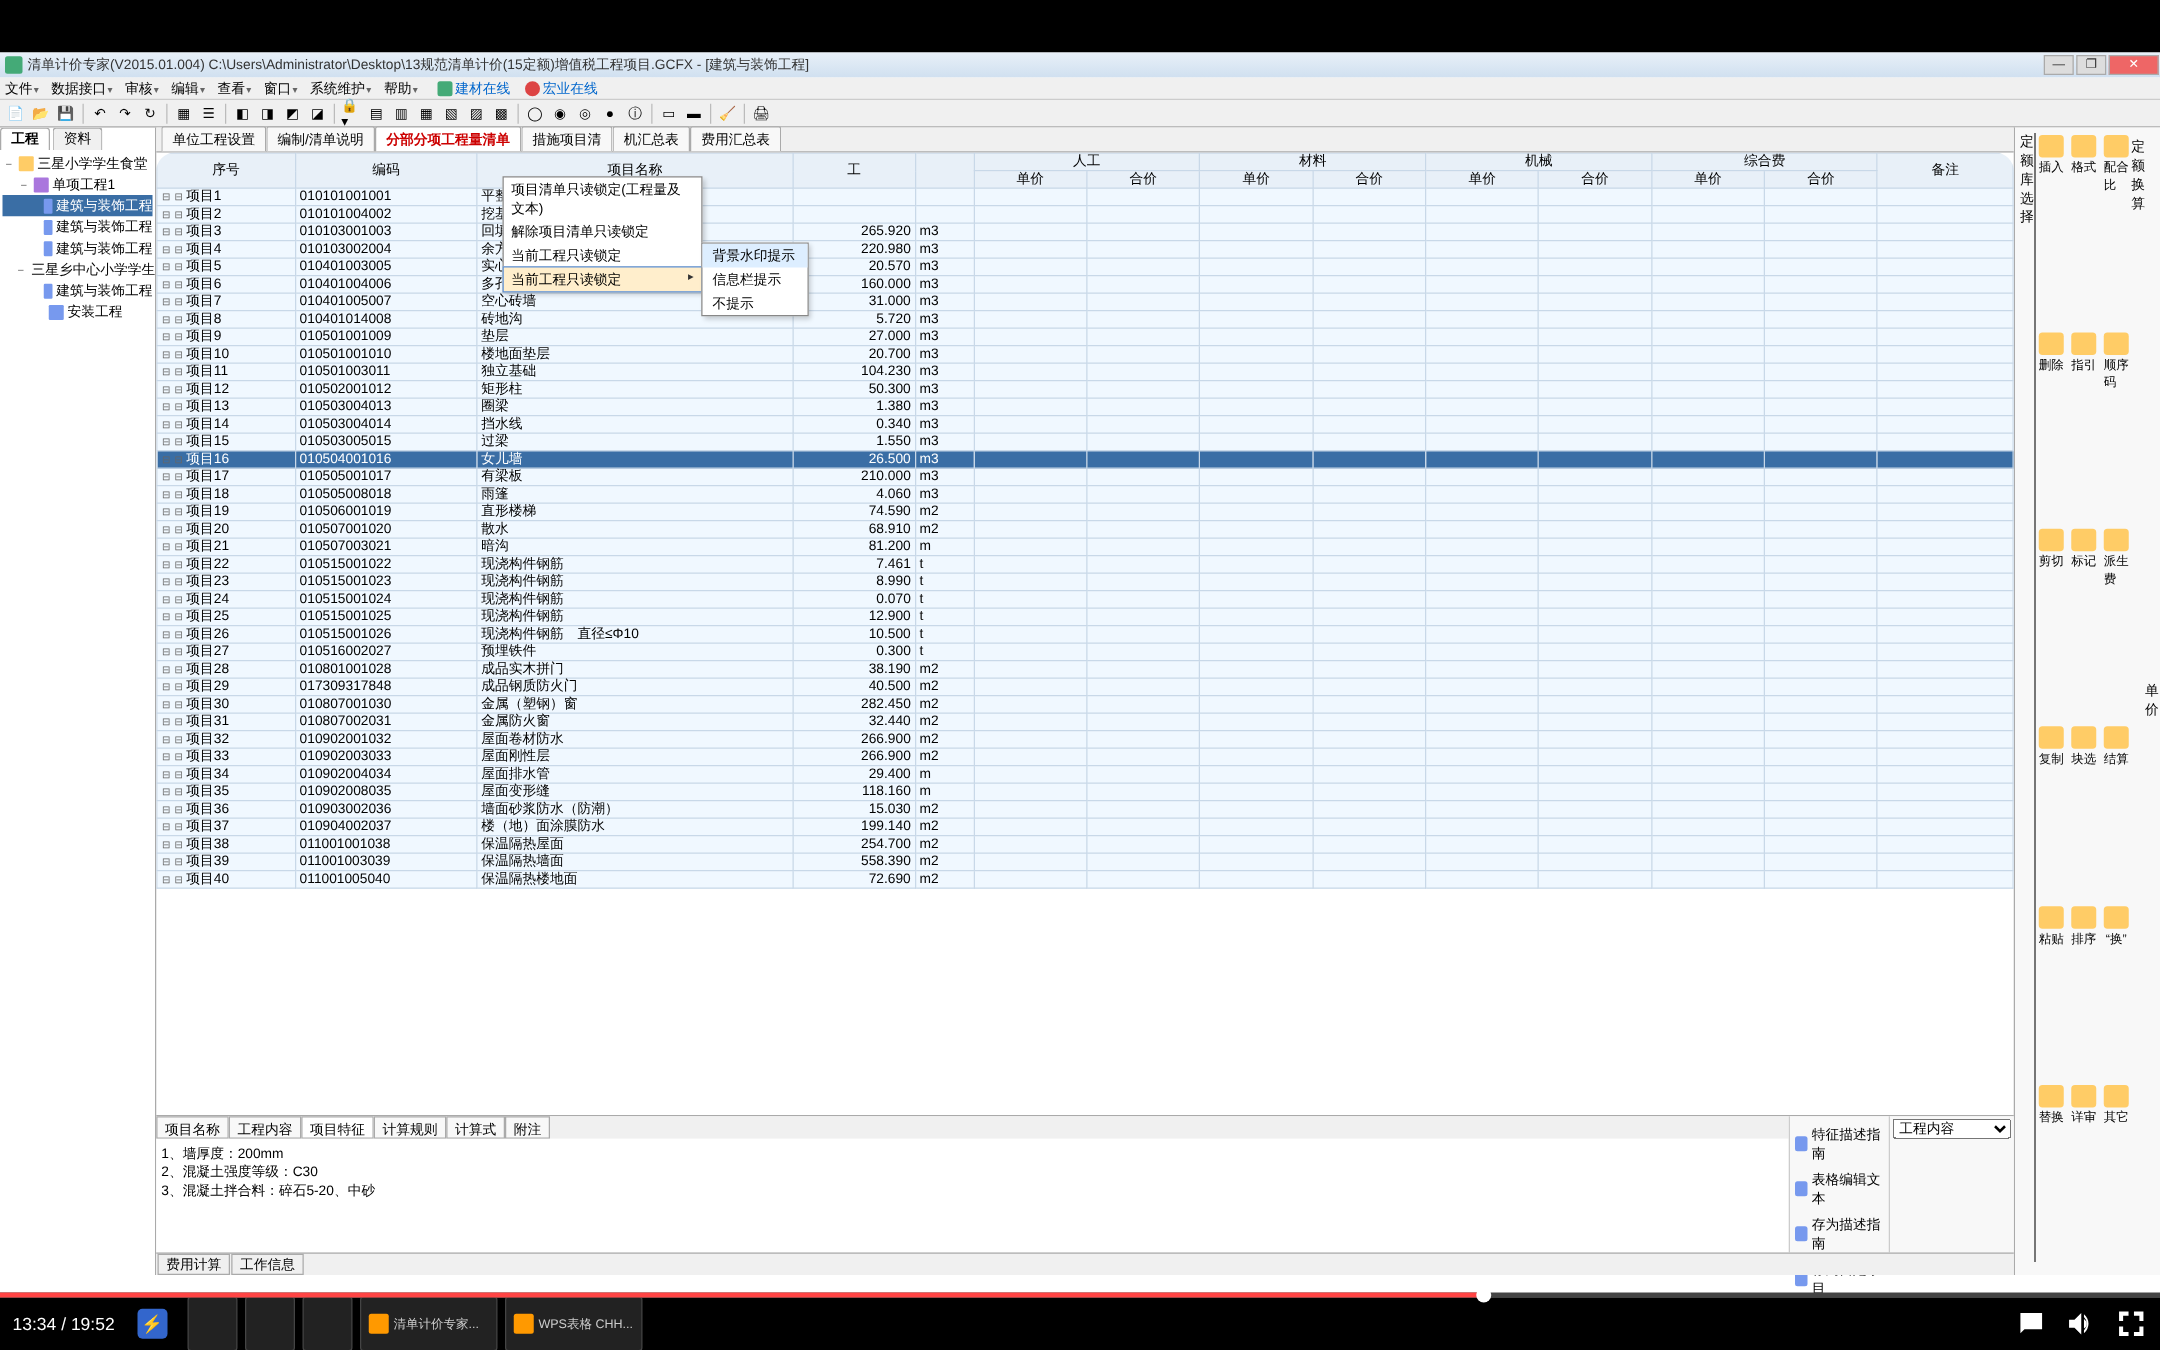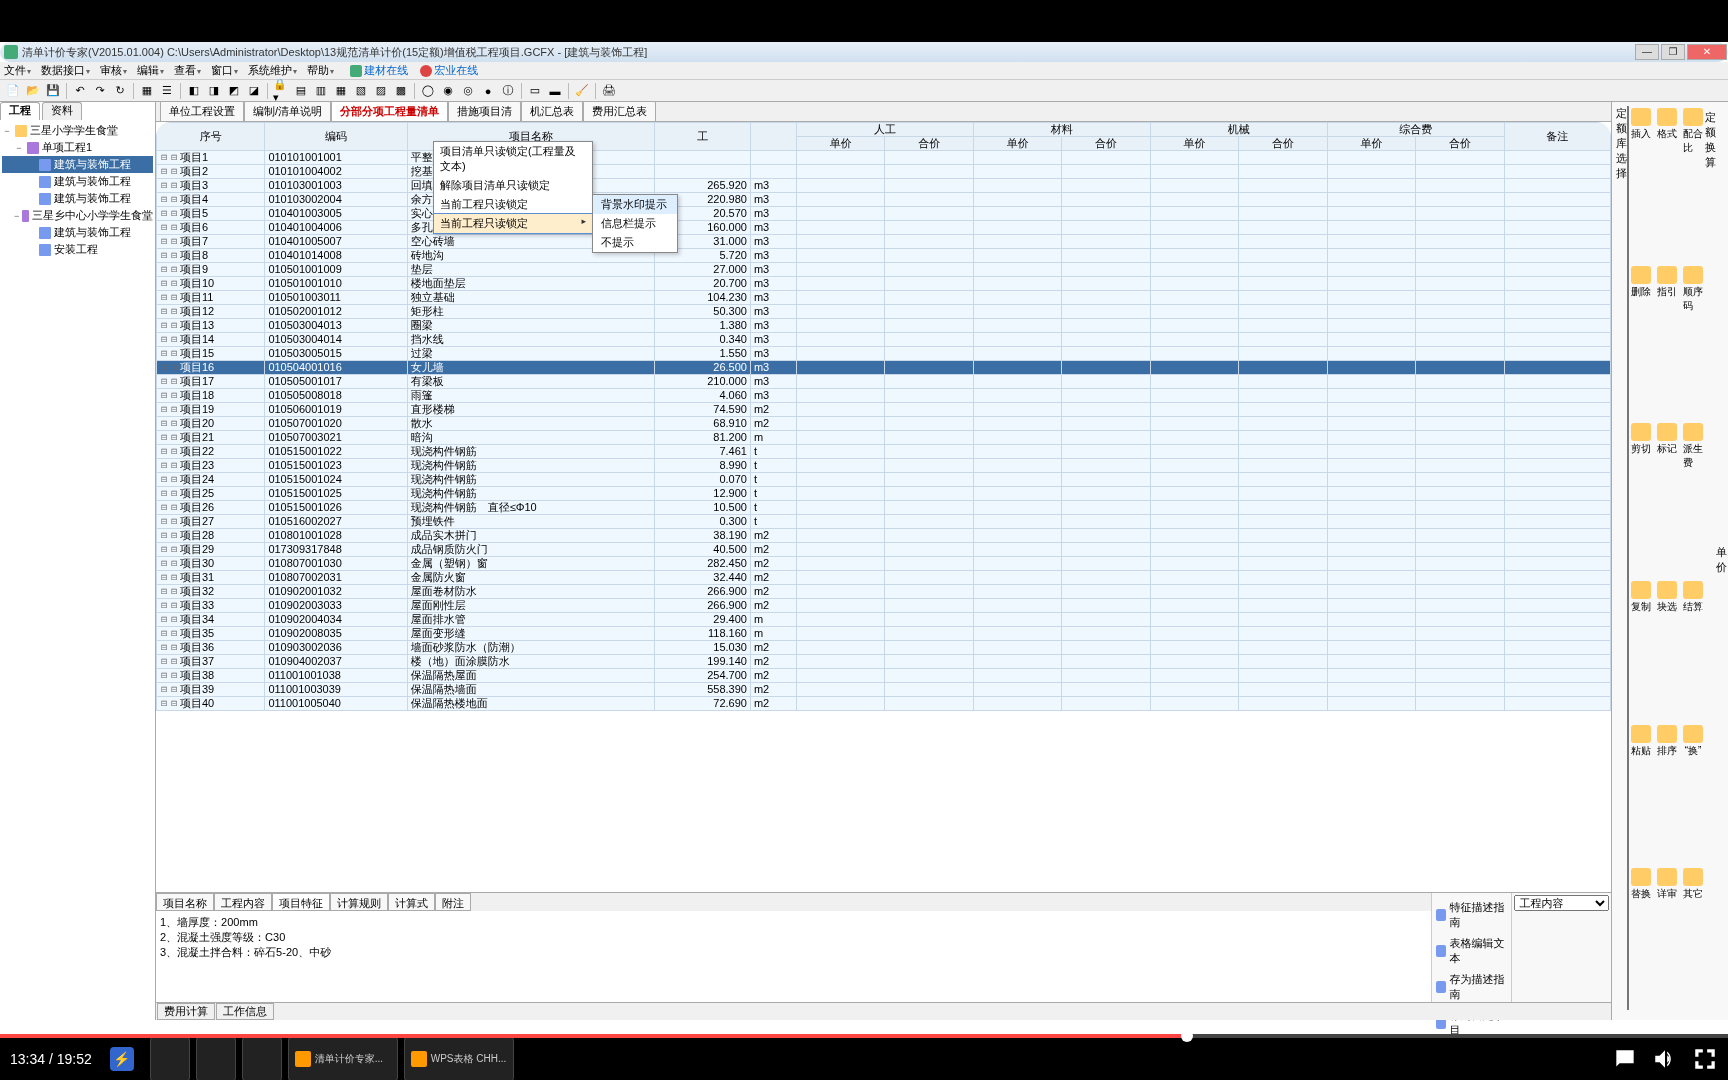--- a/index.html
+++ b/index.html
@@ -5,21 +5,21 @@
 * { margin: 0; padding: 0; box-sizing: border-box; font-family: "Microsoft YaHei", SimSun, Arial, sans-serif; }
 body { background: #000; width: 1728px; height: 1080px; overflow: hidden; position: relative; }
 
 
 .video-area { position: absolute; left: 0; top: 42px; right: 0; bottom: 42px; background: #000; }
 
 
 .app-window { position: absolute; left: 0; top: 0; right: 0; bottom: 0; background: #fff; }
 
 
-.titlebar { height: 20px; background: linear-gradient(#e8f0f8,#d0e0f0); font-size: 11px; line-height: 20px; padding-left: 4px; color: #333; display: flex; align-items: center; border-radius: 10px; }
+.titlebar { height: 20px; background: linear-gradient(#e8f0f8,#d0e0f0); font-size: 11px; line-height: 20px; padding-left: 4px; color: #333; display: flex; align-items: center; }
 .titlebar .logo { width: 14px; height: 14px; background: #4a7; border-radius: 2px; margin-right: 4px; }
 .titlebar .spacer { flex: 1; }
 .titlebar .winbtn { width: 24px; height: 16px; margin: 0 1px; background: #ddd; border: 1px solid #aaa; font-size: 10px; text-align: center; line-height: 14px; cursor: pointer; }
 .titlebar .close { background: #e66; color: #fff; width: 40px; }
 
 
 .menubar { height: 18px; background: #f0f0f0; border-bottom: 1px solid #ccc; font-size: 11px; display: flex; align-items: center; }
 .menubar .item { padding: 0 4px; cursor: pointer; }
 .menubar .item + .item { margin-left: 2px; }
 .menubar .link { color: #06c; margin-left: 12px; display: flex; align-items: center; gap: 2px; }
@@ -29,21 +29,21 @@
 
 
 .toolbar { height: 22px; background: #f0f0f0; border-bottom: 1px solid #aaa; display: flex; align-items: center; padding: 0 4px; gap: 2px; }
 .toolbar .tbtn { width: 18px; height: 18px; border: 1px solid transparent; display: flex; align-items: center; justify-content: center; cursor: pointer; font-size: 11px; }
 .toolbar .sep { width: 1px; height: 16px; background: #bbb; margin: 0 2px; }
 
 
 .body { position: absolute; top: 60px; bottom: 18px; left: 0; right: 0; display: flex; }
 
 
-.left-panel { width: 156px; border-right: 1px solid #aaa; display: flex; flex-direction: column; }
+.left-panel { width: 125px; border-right: 1px solid #aaa; display: flex; flex-direction: column; }
 .left-tabs { height: 18px; display: flex; font-size: 11px; }
 .left-tabs .tab { padding: 0 8px; border: 1px solid #aaa; border-bottom: none; background: #f0f0f0; cursor: pointer; border-radius: 3px 3px 0 0; margin-right: 2px; }
 .left-tabs .tab.active { background: #fff; font-weight: bold; }
 .tree { flex: 1; overflow: auto; font-size: 11px; padding: 2px; background: #fff; }
 .tree-node { display: flex; align-items: center; padding: 1px 0; cursor: pointer; white-space: nowrap; }
 .tree-node .exp { width: 10px; text-align: center; color: #666; font-size: 9px; }
 .tree-node .nic { width: 12px; height: 12px; margin: 0 3px; border-radius: 1px; }
 .tree-node.l0 { padding-left: 0; }
 .tree-node.l1 { padding-left: 12px; }
 .tree-node.l2 { padding-left: 24px; }

